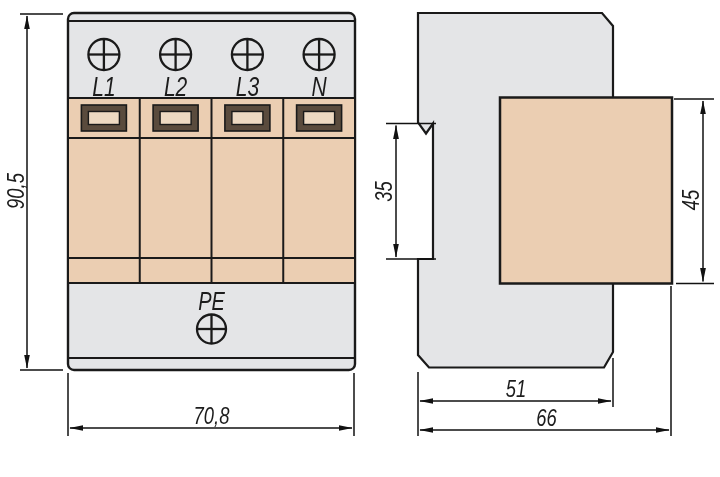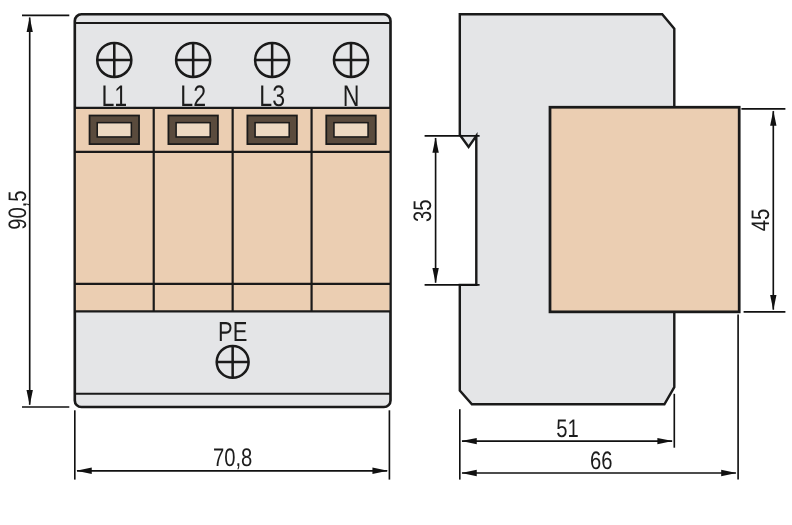--- a/index.html
+++ b/index.html
@@ -3,20 +3,21 @@
 <meta charset="utf-8">
 <style>
   html, body { margin: 0; padding: 0; background: #ffffff; }
   .canvas {
     position: relative;
     width: 720px;
     height: 477px;
     background: #ffffff;
     font-family: "Liberation Sans", sans-serif;
     overflow: hidden;
+    font-style: italic;
   }
   svg { display: block; }
   text {
     font-family: "Liberation Sans", sans-serif;
     fill: #1c1c1c;
   }
   .dim-text { font-size: 23px; }
   .term-text { font-size: 27px; }
   .pe-text   { font-size: 25px; }
 </style>

